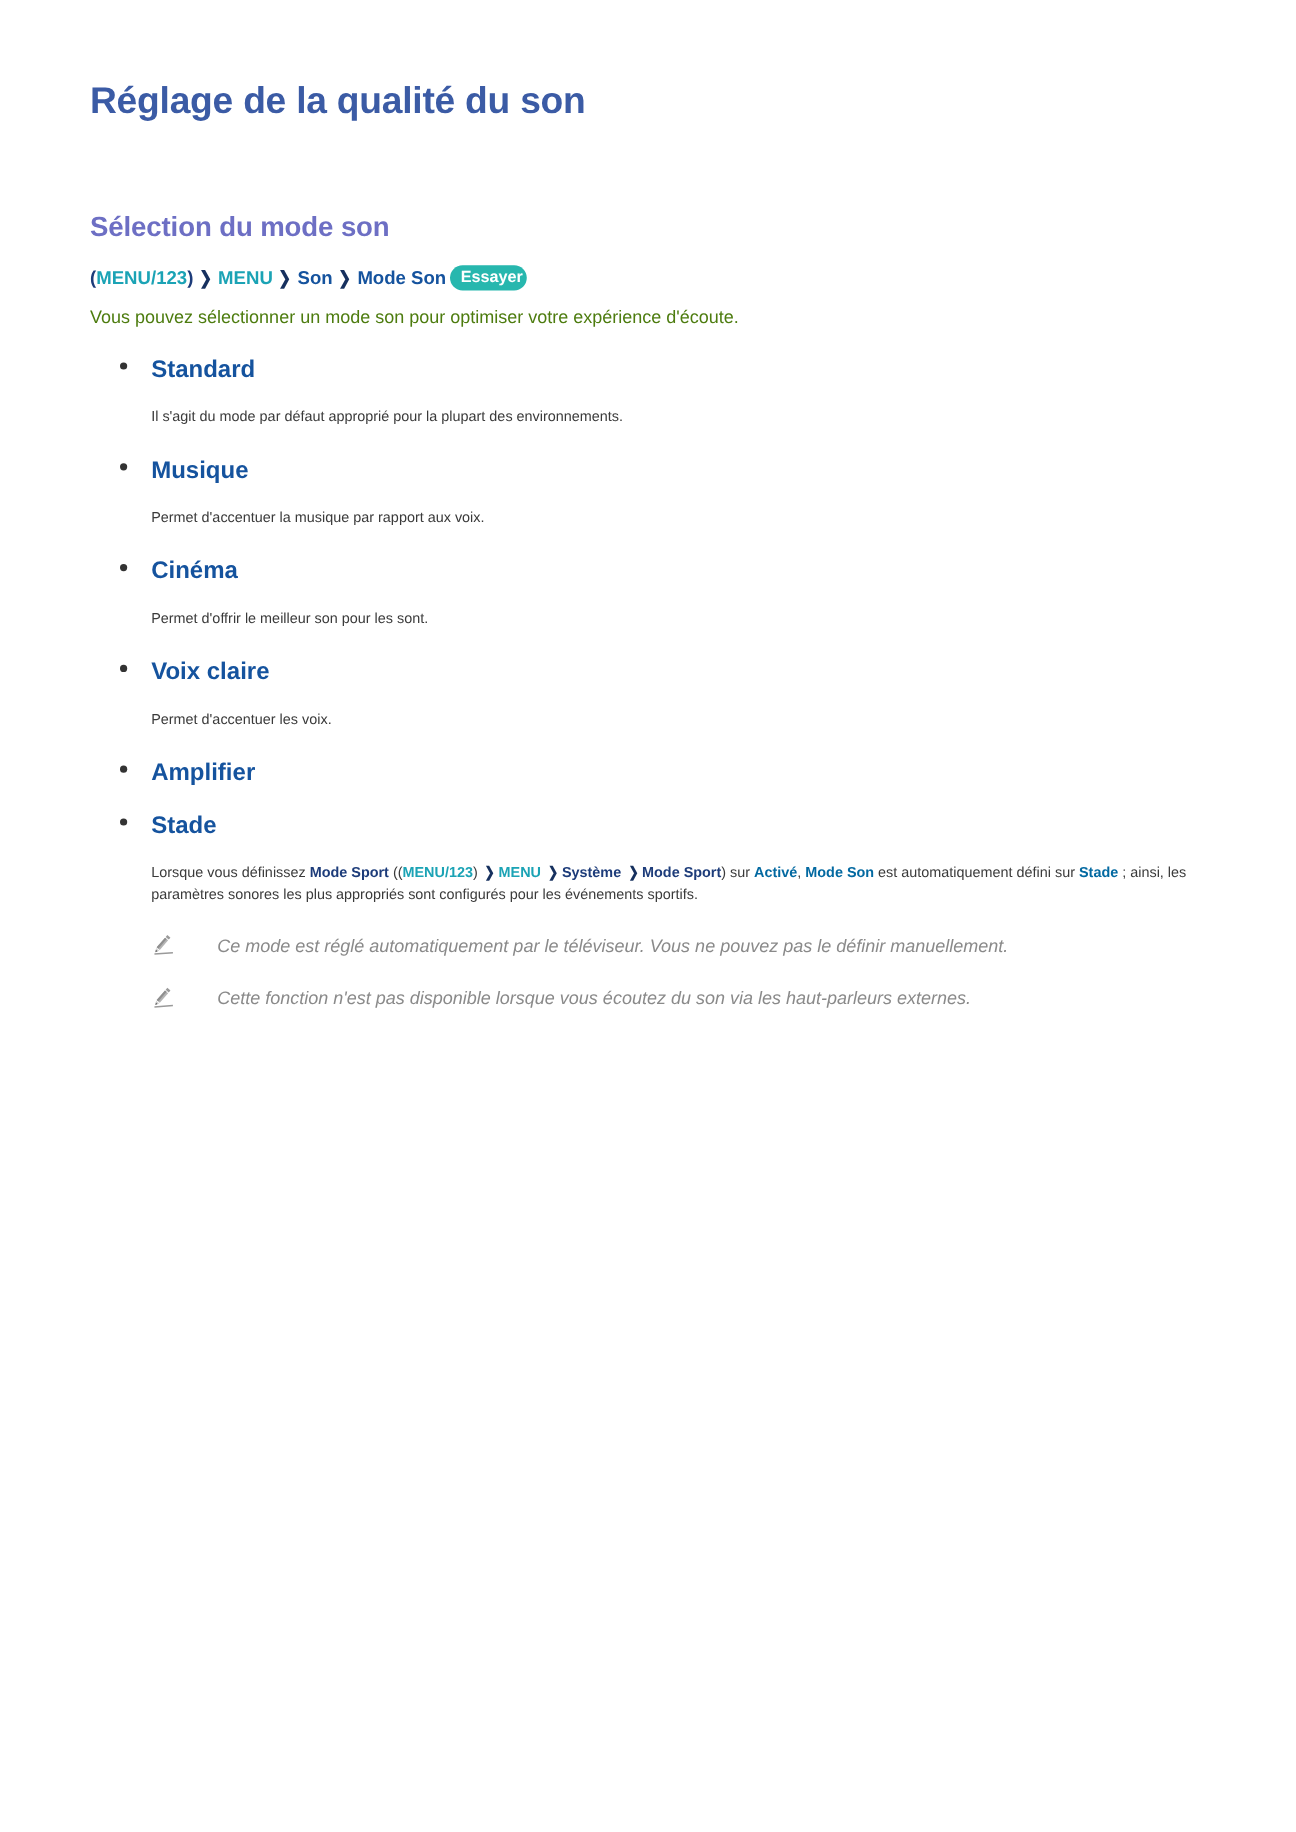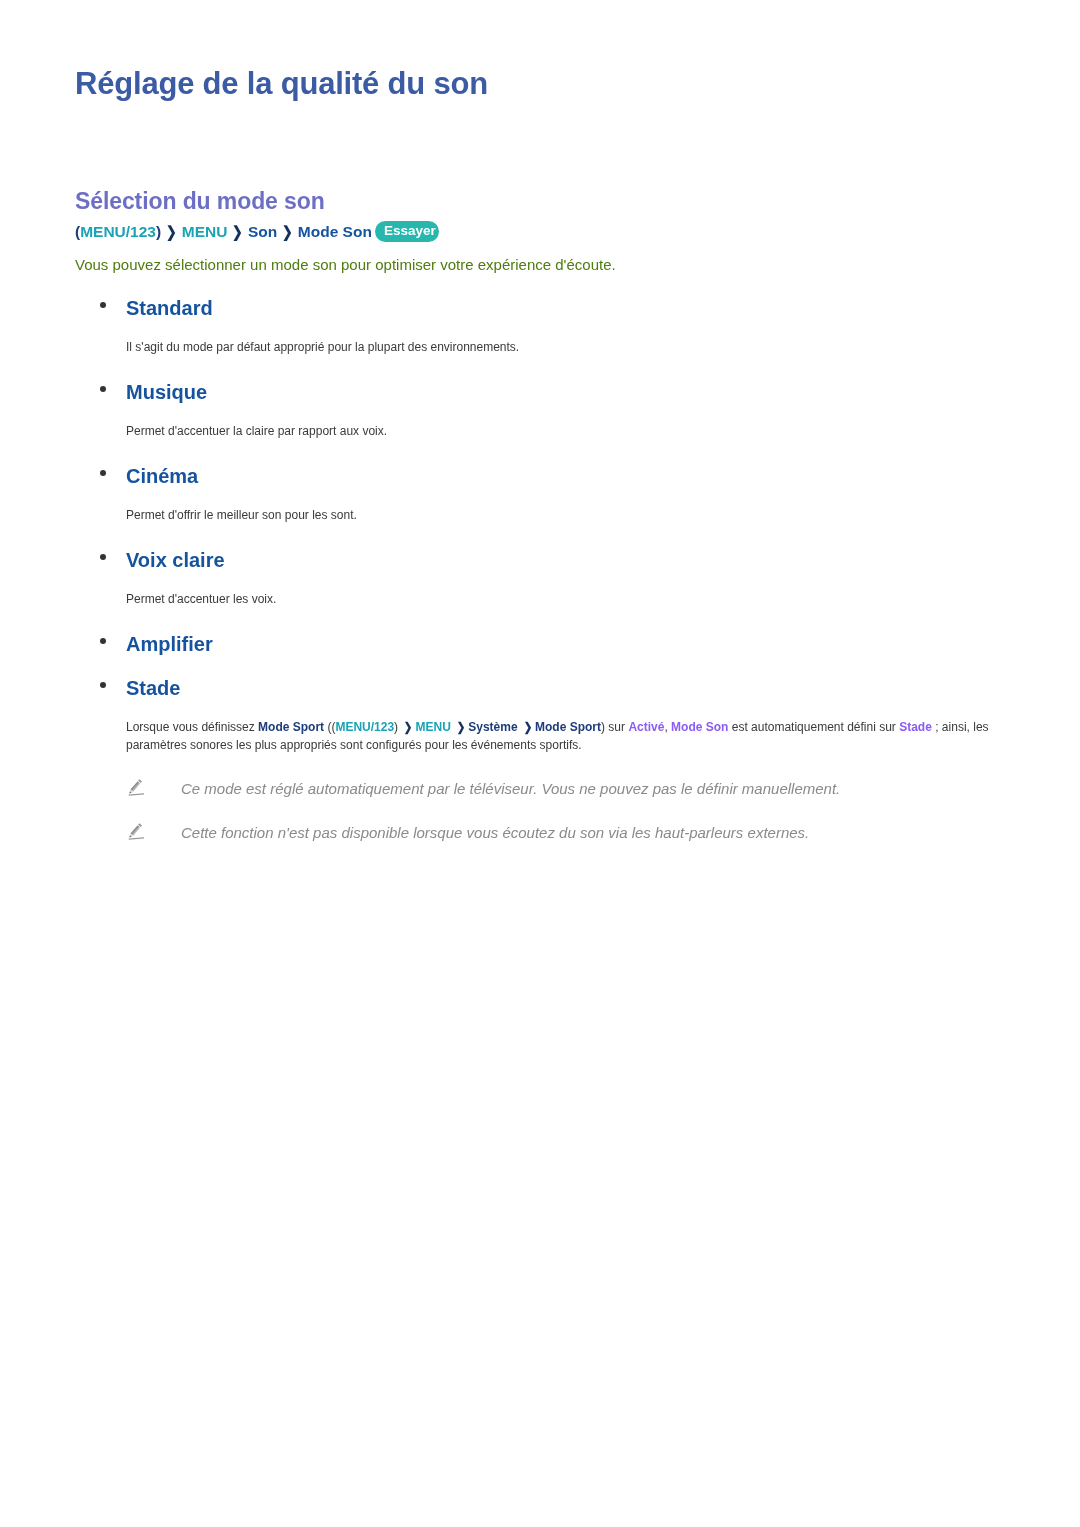--- a/index.html
+++ b/index.html
@@ -36,21 +36,21 @@
     font-weight: bold;
     color: #3b5ba5;
     letter-spacing: -0.2px;
     line-height: 1.2;
     margin: 0;
   }
 
   .section-title {
     position: absolute;
     left: 75px;
-    top: 188px;
+    top: 176px;
     font-size: 23px;
     font-weight: bold;
     color: #6d6fc4;
     letter-spacing: -0.1px;
     margin: 0;
   }
 
   
   .breadcrumb {
     position: absolute;
@@ -128,21 +128,21 @@
     padding-left: 51px;
     font-size: 12px;
     color: #3a3a3a;
     line-height: 1.5;
     margin: 0 0 22px 0;
   }
 
   .item-body.tight { margin-bottom: 20px; }
 
   
-  .k-blue { color: #8b5cf6; font-weight: bold; }
+  .k-blue { color: #0369a1; font-weight: bold; }
   .k-teal { color: #1ba3b5; font-weight: bold; }
   .k-navy { color: #1d3c7a; font-weight: bold; }
   .k-chev {
     color: #16305e;
     font-weight: bold;
     display: inline-block;
     transform: scaleX(0.85);
     padding: 0 2px;
   }
 
@@ -193,21 +193,21 @@
         <span>Standard</span>
       </div>
       <p class="item-body">Il s'agit du mode par défaut approprié pour la plupart des environnements.</p>
     </div>
 
     <div class="item">
       <div class="item-head">
         <span class="bullet"></span>
         <span>Musique</span>
       </div>
-      <p class="item-body">Permet d'accentuer la claire par rapport aux voix.</p>
+      <p class="item-body">Permet d'accentuer la musique par rapport aux voix.</p>
     </div>
 
     <div class="item">
       <div class="item-head">
         <span class="bullet"></span>
         <span>Cinéma</span>
       </div>
       <p class="item-body">Permet d'offrir le meilleur son pour les sont.</p>
     </div>
 

